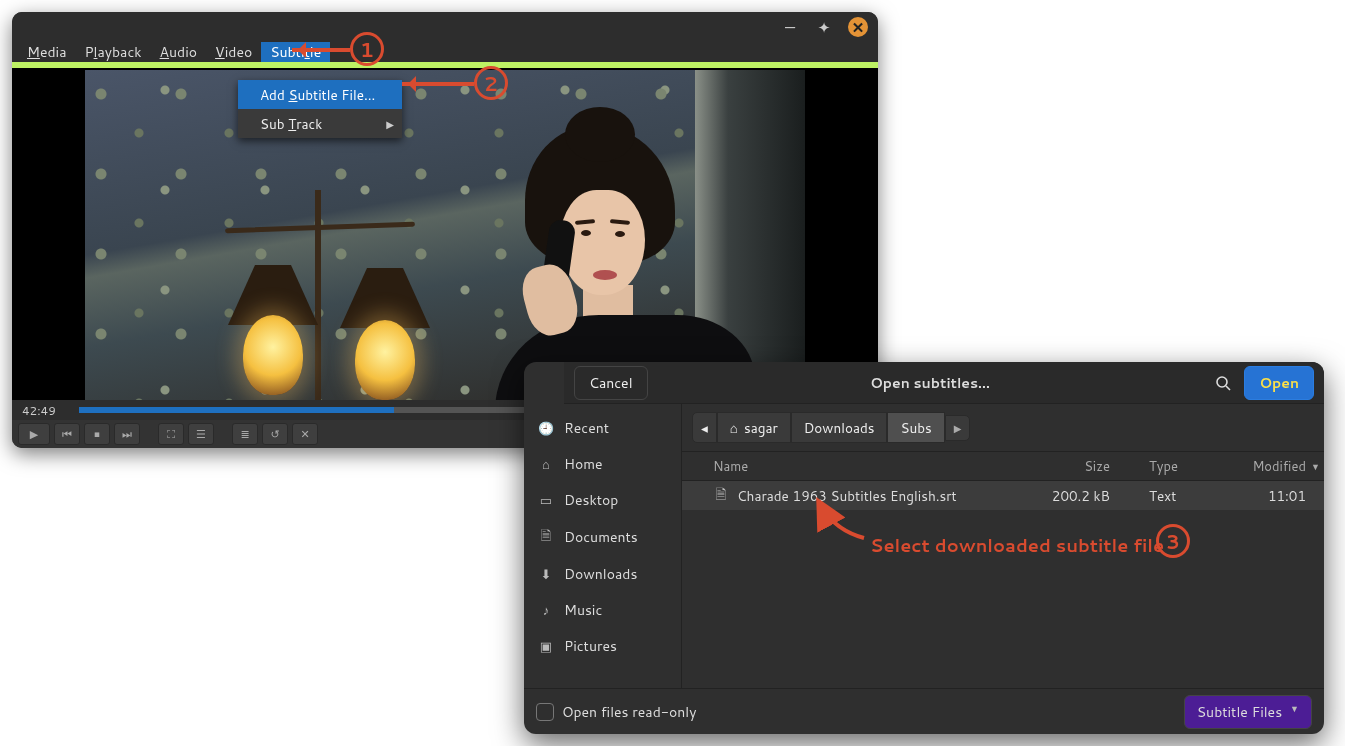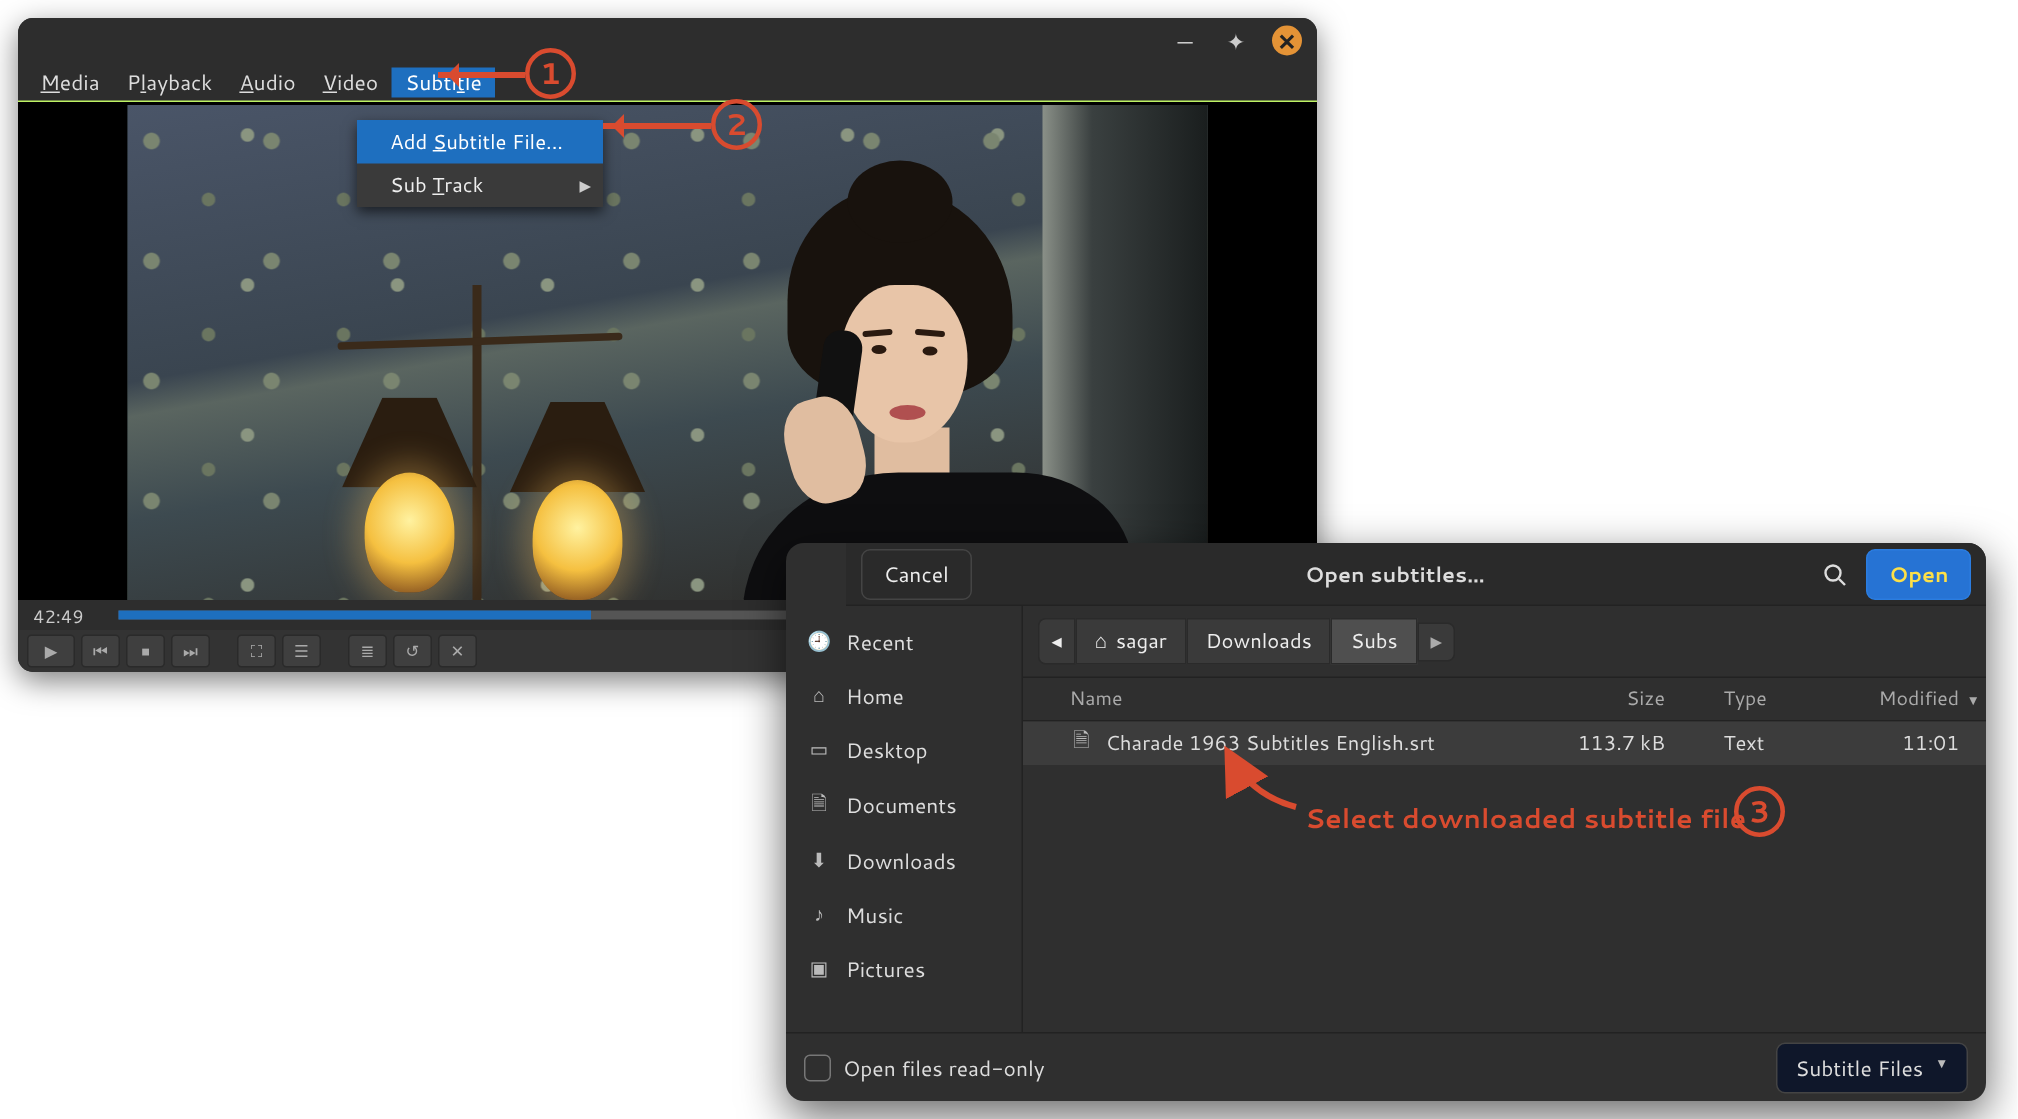--- a/index.html
+++ b/index.html
@@ -12,21 +12,21 @@
     color: #ddd; overflow: hidden;
   }
   .vlc-titlebar {
     height: 30px; background: #2d2d2d; display: flex; align-items: center;
     justify-content: flex-end; padding: 0 10px; gap: 14px;
   }
   .title-btn { width: 20px; height: 20px; display: flex; align-items: center; justify-content: center; font-size: 15px; color: #ccc; border-radius: 50%; }
   .title-btn.close { background: #e49336; color: #222; font-weight: bold; }
   .vlc-menubar {
     height: 26px; background: #2d2d2d; display: flex; align-items: center;
-    padding: 0 6px; font-size: 14px; border-bottom: 1px solid #bef264;
+    padding: 0 6px; font-size: 14px; border-bottom: 6px solid #bef264;
   }
   .menu-item {
     padding: 0 9px; display: flex; align-items: center; cursor: default; color: #ddd;
   }
   .menu-item .ul { text-decoration: underline; }
   .menu-item.active { background: #1e6fbf; color: #fff; }
   .dropdown {
     position: absolute; left: 226px; top: 68px; width: 164px;
     background: #3a3a3a; box-shadow: 0 3px 8px rgba(0,0,0,0.6);
     font-size: 13.5px; z-index: 30;
@@ -157,21 +157,21 @@
   .fd-td.col-name { display:flex; align-items:center; gap:8px;}
   .file-ico { width:16px; height:16px; display:inline-flex; align-items:center; justify-content:center; color:#bbb;}
   .fd-footer {
     height: 46px; border-top: 1px solid #222; display: flex; align-items: center;
     padding: 0 12px; gap: 10px; justify-content: space-between;
   }
   .chk { width: 18px; height: 18px; border: 1.5px solid #777; border-radius: 4px; }
   .fd-footer-left { display:flex; align-items:center; gap:8px; font-size:14px; color:#ddd;}
   .filter-btn {
     padding: 6px 12px; border: 1px solid #444; border-radius: 6px; font-size: 14px;
-    display:flex; align-items:flex-start; gap:8px; background:#0f172a;
+    display:flex; align-items:flex-start; gap:8px; background:#4c1d95;
   }
   .filter-btn .caret { font-size: 9px; color:#bbb;}
 
   
   .anno-circle {
     position: absolute; width: 34px; height: 34px; border: 3px solid #d94b2f;
     border-radius: 50%; color: #d94b2f; font-weight: bold; font-size: 20px;
     display: flex; align-items: center; justify-content: center; z-index: 50;
     background: rgba(0,0,0,0);
   }
@@ -347,21 +347,21 @@
           <div class="fd-th col-name">Name</div>
           <div class="fd-th col-size">Size</div>
           <div class="fd-th col-type">Type</div>
           <div class="fd-th col-mod"><span>Modified</span><span class="sort-caret">▼</span></div>
         </div>
         <div class="fd-row selected">
           <div class="fd-td col-name">
             <span class="file-ico">🗎</span>
             <span>Charade 1963 Subtitles English.srt</span>
           </div>
-          <div class="fd-td col-size">113.7 kB</div>
+          <div class="fd-td col-size">200.2 kB</div>
           <div class="fd-td col-type">Text</div>
           <div class="fd-td col-mod">11:01</div>
         </div>
       </div>
     </div>
   </div>
   <div class="fd-footer">
     <div class="fd-footer-left">
       <div class="chk"></div>
       <span>Open files read-only</span>

